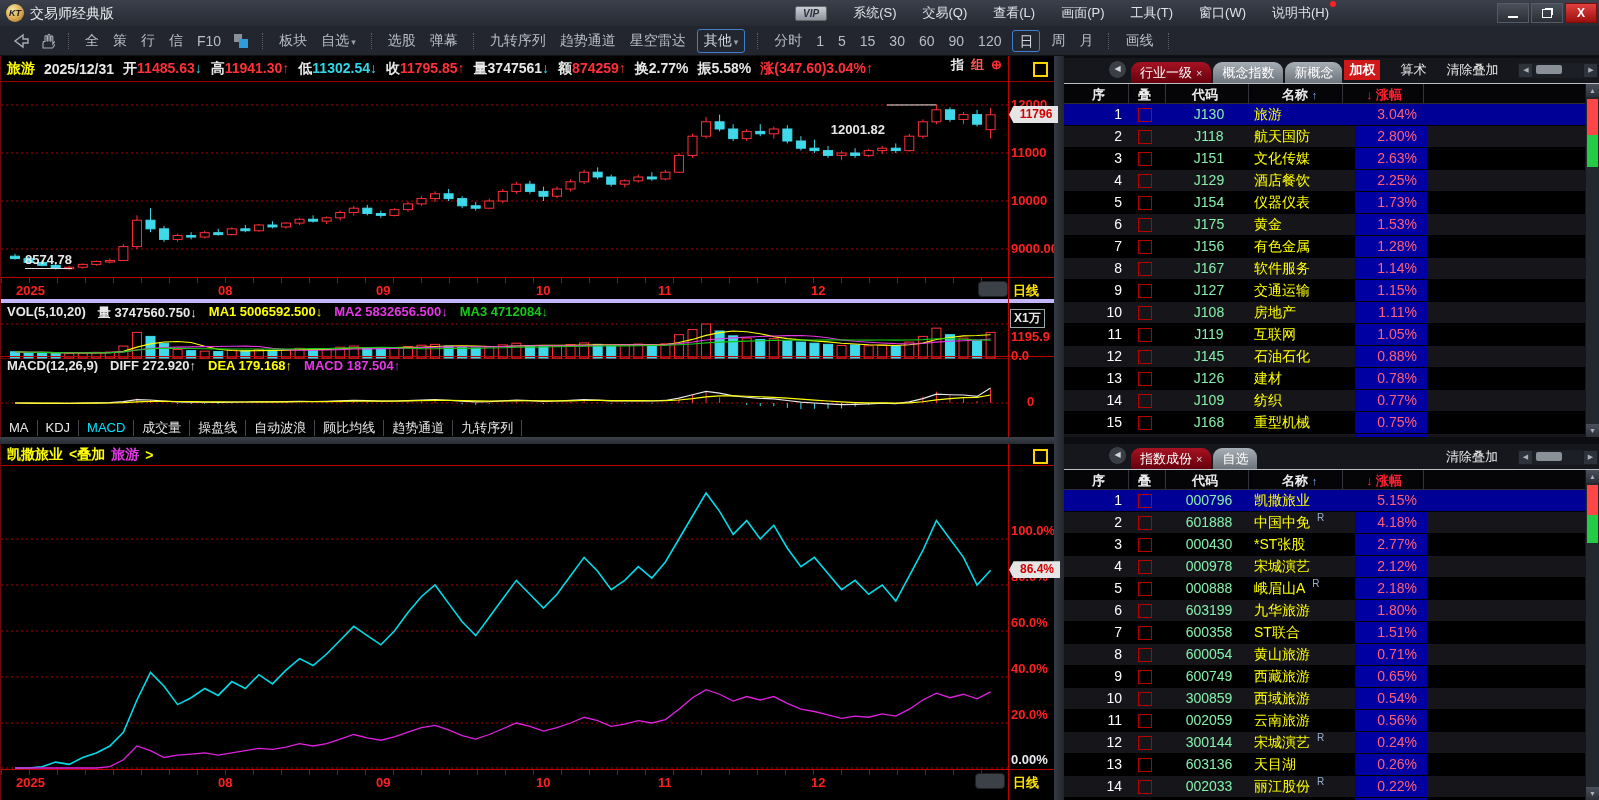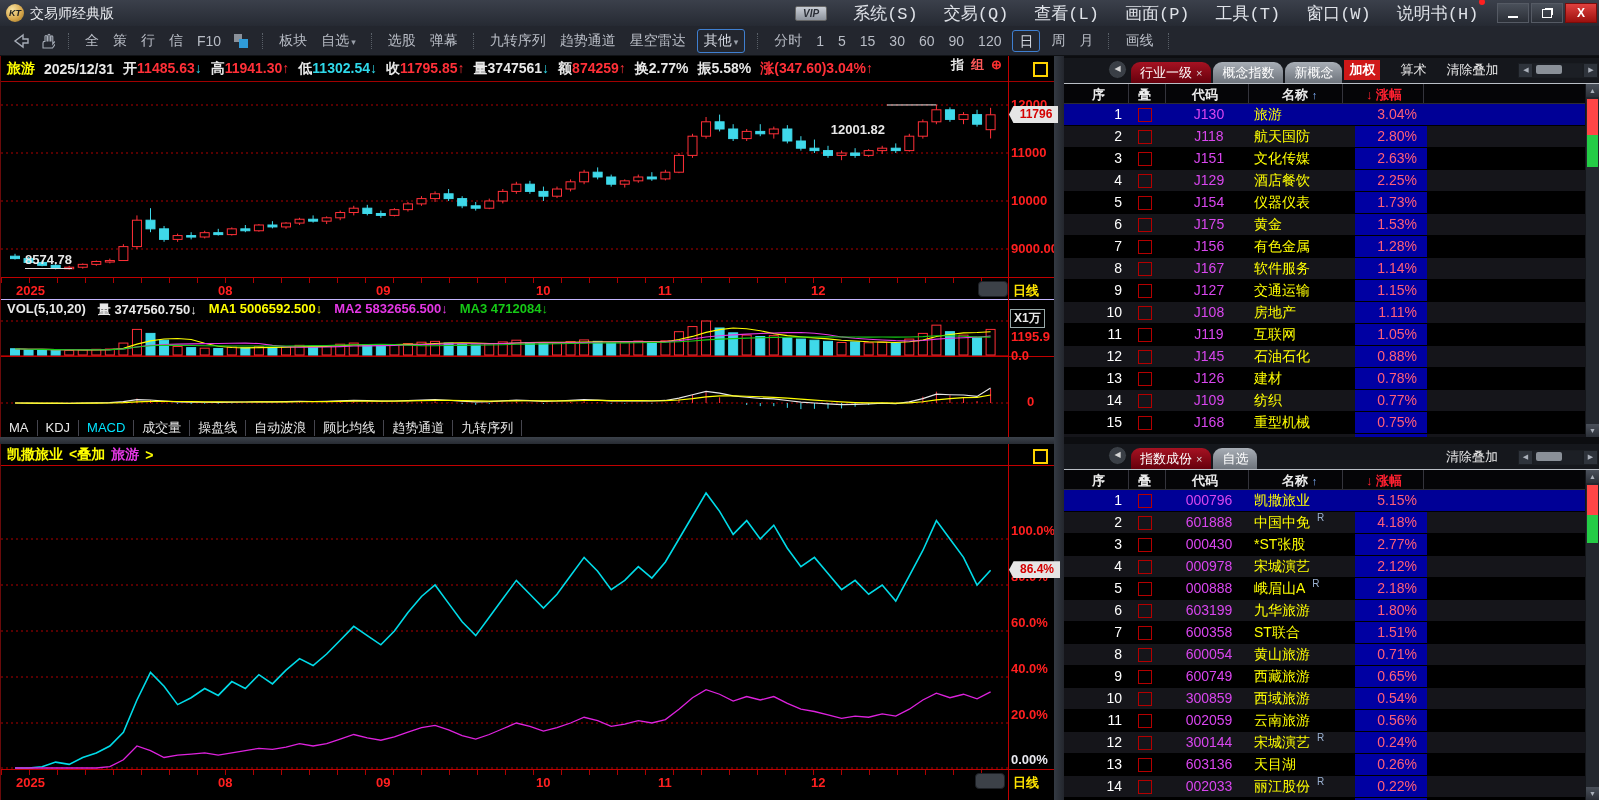--- a/index.html
+++ b/index.html
@@ -8,21 +8,21 @@
   
   .titlebar{position:absolute;left:0;top:0;width:1599px;height:26px;
     background:linear-gradient(#3b404b,#262a33);border-bottom:1px solid #14161a;}
   .logo{position:absolute;left:6px;top:4px;width:18px;height:18px;border-radius:50%;
     background:radial-gradient(circle at 35% 30%,#f7e3a1,#d8a94e 55%,#9a6f22);
     color:#222;font:italic bold 9px "Liberation Sans",sans-serif;text-align:center;line-height:18px;}
   .apptitle{position:absolute;left:30px;top:0;line-height:26px;color:#e8eaee;font-size:14px;}
   .menubar{position:absolute;left:795px;top:0;height:26px;display:flex;align-items:center;gap:26px;}
   .vip{background:linear-gradient(#c9ced6,#8d939d);color:#2a2e36;font:italic bold 10px "Liberation Sans",sans-serif;
     padding:1px 7px;border-radius:2px;border:1px solid #666;}
-  .menuitem{color:#dfe2e8;font-size:17px;position:relative;cursor:default;font-family:Liberation Mono, monospace;}
+  .menuitem{color:#dfe2e8;font-size:13px;position:relative;cursor:default;}
   .menuitem .notifdot{position:absolute;right:-7px;top:-3px;width:6px;height:6px;border-radius:50%;background:#ff2020;}
   .winbtns{position:absolute;right:2px;top:3px;display:flex;gap:2px;}
   .winbtn{width:32px;height:20px;border:1px solid #555a64;box-sizing:border-box;
     background:linear-gradient(#4a505a,#2b2f37);color:#fff;text-align:center;line-height:18px;font-size:11px;}
   .winbtn.close{background:linear-gradient(#e0413f,#9c100e);border-color:#7a0c0a;font-weight:bold;font-size:12px;}
   .winbtn .rsq{display:inline-block;width:8px;height:7px;border:1px solid #fff;margin-top:5px;box-shadow:2px -2px 0 -1px #fff;}
   .winbtn .mbar{display:inline-block;width:10px;height:2px;background:#fff;margin-top:12px;}
   
   .toolbar{position:absolute;left:0;top:26px;width:1599px;height:30px;background:#23262e;
     border-bottom:1px solid #101216;display:flex;align-items:center;padding-left:8px;box-sizing:border-box;}
@@ -46,21 +46,21 @@
   .maxsq{position:absolute;left:1032px;top:6px;width:11px;height:11px;border:2px solid #ffd400;}
   
   .plotTop{position:absolute;left:0;top:26px;width:1054px;height:195px;}
   .xaxis{position:absolute;left:0;width:1054px;border-top:1px solid #c00000;box-sizing:border-box;}
   .xaxis::before{content:"";position:absolute;left:0;top:0;width:1007px;height:5px;
     background:repeating-linear-gradient(90deg,#b00000 0 1px,transparent 1px 28px);}
   .xaxisTop{top:221px;height:22px;}
   .xlbl{position:absolute;top:5px;color:#ff2020;font:bold 13px "Liberation Sans",sans-serif;}
   .xthumb{position:absolute;left:977px;top:3px;width:28px;height:14px;background:#3c4148;border:1px solid #1d2025;border-radius:4px;}
   .periodlbl{position:absolute;left:1012px;top:4px;color:#ffe400;font:bold 13px "Liberation Sans",sans-serif;}
-  .volPanel{position:absolute;left:0;top:243px;width:1054px;height:57px;border-top:1px solid #c4b5fd;box-sizing:border-box;}
+  .volPanel{position:absolute;left:0;top:243px;width:1054px;height:57px;border-top:4px solid #c4b5fd;box-sizing:border-box;}
   .macdPanel{position:absolute;left:0;top:300px;width:1054px;height:63px;border-top:1px solid #c00000;box-sizing:border-box;}
   .ihdr{position:absolute;left:6px;top:1px;display:flex;gap:12px;font:bold 13px "Liberation Sans",sans-serif;white-space:nowrap;z-index:3;}
   .axlbl{position:absolute;left:1010px;width:42px;color:#ff2020;font:bold 13px "Liberation Sans",sans-serif;}
   .axlbl.white{color:#e8e8ef;}
   .unitbox{position:absolute;left:1009px;border:1px solid #9aa;color:#e8e8e8;font:bold 12px "Liberation Sans",sans-serif;padding:0 3px;}
   .pricebadge{position:absolute;left:1008px;height:17px;background:#e5e5e5;color:#d40000;
     font:bold 12px "Liberation Sans",sans-serif;line-height:17px;text-align:center;
     clip-path:polygon(0 50%,9% 0,100% 0,100% 100%,9% 100%);padding-left:5px;z-index:4;}
   .anno{position:absolute;color:#e8e8e8;font:bold 13px "Liberation Sans",sans-serif;}
   .indTabs{position:absolute;left:0;top:363px;width:1054px;height:18px;display:flex;align-items:center;background:#000;}
@@ -94,21 +94,21 @@
   .thead{position:absolute;left:0;top:26px;width:521px;height:20px;background:#050507;border-bottom:1px solid #2c2c32;
     box-sizing:border-box;font:bold 13px "Liberation Sans",sans-serif;color:#ececec;}
   .thead span{position:absolute;top:2px;}
   .hdiv{position:absolute;top:0;width:1px;height:19px;background:#34343c;}
   .tbody{position:absolute;left:0;width:521px;overflow:hidden;}
   .trow{position:relative;width:521px;height:22px;border-bottom:1px solid #000;box-sizing:border-box;font-size:14px;}
   .trow.alt{background:#15151a;}
   .trow.sel{background:#000096;}
   .cSeq{position:absolute;left:0;top:2px;width:58px;text-align:right;color:#fff;}
   .cChk{position:absolute;left:74px;top:4px;width:12px;height:12px;border:1px solid #b40000;}
-  .cCode{position:absolute;left:100px;top:2px;width:90px;text-align:center;color:#d946ef;}
+  .cCode{position:absolute;left:100px;top:2px;width:90px;text-align:center;color:#86efac;}
   .cName{position:absolute;left:190px;top:2px;color:#ffff00;white-space:nowrap;}
   .rmark{color:#9ab0d0;font-size:10px;vertical-align:super;margin-left:7px;}
   .cPct{position:absolute;left:291px;top:2px;width:62px;text-align:right;padding-right:10px;color:#ff5f78;}
   .cPct.cellbg{background:#0000a2;top:0;height:21px;line-height:21px;}
   .vscroll{position:absolute;right:0;top:26px;bottom:0;width:14px;background:#23272e;border-left:1px solid #14161a;box-sizing:border-box;}
   .varrow{position:absolute;left:0;width:13px;height:13px;background:linear-gradient(#4a505a,#2b2f37);
     color:#aab0ba;font-size:7px;text-align:center;line-height:13px;}
   .heat{position:absolute;left:1px;width:11px;}
   .heat.red{background:#ff4646;} .heat.green{background:#24cc46;}
   sup{line-height:0;}
@@ -454,20 +454,26 @@
           <rect x="944.45" y="31.687013964378295" width="9" height="23.312986035621705" fill="#3fd9ea" stroke="#3fd9ea"></rect>
           <rect x="958" y="35.0986704573961" width="9" height="19.901329542603897" fill="#000" stroke="#ff3038"></rect>
           <rect x="971.5500000000001" y="37.37310811940797" width="9" height="17.626891880592023" fill="#3fd9ea" stroke="#3fd9ea"></rect>
           <rect x="985.1" y="29.41257630236642" width="9" height="25.58742369763358" fill="#000" stroke="#ff3038"></rect>
           <polyline points="14,48.745296429467345 27.55,49.313905844970314 41.1,49.40867408088748 54.650000000000006,49.5982105527218 68.2,49.76879337737269 81.75,49.99623714357388 95.30000000000001,49.88251526047328 108.85000000000001,49.76879337737269 122.4,48.34726983861527 135.95,44.13956016389331 149.5,40.84162555397609 163.05,39.02207542436659 176.60000000000002,38.51032695041391 190.15,39.42010201521867 203.70000000000002,43.172924157538255 217.25,46.18655405970399 230.8,47.551216656911116 244.35000000000002,47.8355213646626 257.9,47.608077598461406 271.45,47.49435571536082 285,47.15319006605904 298.55,46.812024416757254 312.1,46.52771970900577 325.65000000000003,46.41399782590518 339.20000000000005,45.73166652730161 352.75,44.99247428714776 366.3,44.87875240404716 379.85,44.70816957939627 393.40000000000003,44.480725813195086 406.95000000000005,44.36700393009449 420.5,44.1964211054436 434.05,43.51408980684003 447.6,43.00234133288737 461.15000000000003,42.88861944978677 474.70000000000005,43.172924157538255 488.25,43.45722886528974 501.8,43.57095074839033 515.35,43.00234133288737 528.9,42.66117568358558 542.45,42.3768709758341 556,42.26314909273351 569.5500000000001,42.20628815118321 583.1,42.14942720963291 596.65,41.92198344343173 610.2,41.751400618780835 623.75,41.58081779412994 637.3000000000001,41.467095911029354 650.85,41.86512250188143 664.4000000000001,41.751400618780835 677.95,39.533823898319255 691.5,36.40647211305293 705.0500000000001,32.397775733757 718.6,29.61158959779246 732.1500000000001,28.019483234384147 745.7,28.70181453298771 759.25,30.6919474872481 772.8000000000001,33.620285977088386 786.35,35.610418931348775 799.9000000000001,36.86135964545531 813.45,37.88485659336065 827,38.8514925997157 840.5500000000001,40.21615519692282 854.1,41.01220837862698 867.6500000000001,41.751400618780835 881.2,42.14942720963291 894.75,42.4905928589347 908.3000000000001,41.80826156033113 921.85,40.102433313822225 935.4000000000001,36.57705493770382 948.95,34.47320010034284 962.5,32.88109373693453 976.0500000000001,32.539928087632745 989.6,31.743874905928593" fill="none" stroke="#ffff00" stroke-width="1.1"></polyline>
           <polyline points="14,48.745296429467345 27.55,49.313905844970314 41.1,49.40867408088748 54.650000000000006,49.5982105527218 68.2,49.76879337737269 81.75,49.787747024556126 95.30000000000001,49.72005542747244 108.85000000000001,49.633748641190735 122.4,48.903243489329284 135.95,46.954176770633 149.5,45.41893134877498 163.05,44.45229534241994 176.60000000000002,44.13956016389331 190.15,43.88368592691697 203.70000000000002,43.65624216071578 217.25,43.51408980684003 230.8,43.28664604063885 244.35000000000002,43.172924157538255 257.9,43.51408980684003 271.45,45.333639936449536 285,46.66987206288151 298.55,47.18162053683418 312.1,47.18162053683418 325.65000000000003,47.011037712183295 339.20000000000005,46.61301112133121 352.75,46.0728321766034 366.3,45.84538841040221 379.85,45.61794464420102 393.40000000000003,45.44736181955013 406.95000000000005,45.049335228698055 420.5,44.594447696295674 434.05,44.1964211054436 447.6,43.85525545614182 461.15000000000003,43.684672631490926 474.70000000000005,43.76996404381637 488.25,43.82682498536667 501.8,43.54252027761518 515.35,43.00234133288737 528.9,42.77489756668618 542.45,42.77489756668618 556,42.860188979011625 569.5500000000001,42.88861944978677 583.1,42.575884271260136 596.65,42.291579563508655 610.2,42.06413579730747 623.75,41.92198344343173 637.3000000000001,41.83669203110628 650.85,42.007274855757174 664.4000000000001,41.83669203110628 677.95,40.642612258550045 691.5,38.99364495359144 705.0500000000001,36.932435822393174 718.6,35.738356049836945 732.1500000000001,34.88544192658249 745.7,34.11781921565348 759.25,33.549209800150514 772.8000000000001,33.009030855422694 786.35,32.61100426457062 799.9000000000001,32.44042143991973 813.45,33.29333556317418 827,34.7717200434819 840.5500000000001,36.91822058700561 854.1,38.31131365498788 867.6500000000001,39.30638013211807 881.2,40.017141901496785 894.75,40.671042729325194 908.3000000000001,41.01220837862698 921.85,40.5573208462246 935.4000000000001,39.16422777824233 948.95,38.31131365498788 962.5,37.68584329793461 976.0500000000001,37.17409482398194 989.6,35.92315410987541" fill="none" stroke="#e538e5" stroke-width="1.1"></polyline>
           <polyline points="14,48.745296429467345 27.55,49.313905844970314 41.1,49.40867408088748 54.650000000000006,49.5982105527218 68.2,49.76879337737269 81.75,49.787747024556126 95.30000000000001,49.72005542747244 108.85000000000001,49.633748641190735 122.4,48.903243489329284 135.95,46.954176770633 149.5,45.721328174292466 163.05,45.262563759511664 176.60000000000002,45.3555095293535 190.15,45.51640724857549 203.70000000000002,45.69375923293475 217.25,45.866711263483566 230.8,45.93569696462915 244.35000000000002,46.04440170582825 257.9,46.066846814334944 271.45,46.14390835354126 285,46.04440170582825 298.55,45.81695793962706 312.1,45.66059035036375 325.65000000000003,45.44736181955013 339.20000000000005,45.1346266410235 352.75,44.793460991721716 366.3,44.566017225520525 379.85,44.39543440086964 393.40000000000003,44.480725813195086 406.95000000000005,45.19148758257379 420.5,45.6321598795886 434.05,45.68902082113889 447.6,45.518437996488004 461.15000000000003,45.34785517183711 474.70000000000005,45.19148758257379 488.25,44.949828580985034 501.8,44.693954344008695 515.35,44.31014298854419 528.9,44.11112969311816 542.45,43.91211639769212 556,43.72731833765365 569.5500000000001,43.54252027761518 583.1,43.21556986370098 596.65,42.988126097499794 610.2,42.91704992056192 623.75,42.8744042143992 637.3000000000001,42.68960615436073 650.85,42.50480809432227 664.4000000000001,42.30579479889623 677.95,41.70875491261811 691.5,40.92691696630153 705.0500000000001,39.910527636089974 718.6,39.157120160548544 732.1500000000001,38.588510745045575 745.7,38.09097750648048 759.25,37.73559662179112 772.8000000000001,37.42286144326449 786.35,37.3091395601639 799.9000000000001,37.138556735513006 813.45,36.96797391086211 827,36.88268249853667 840.5500000000001,36.92532820469939 854.1,37.02483485241241 867.6500000000001,37.09591102935028 881.2,37.067480558575134 894.75,37.11012626473786 908.3000000000001,37.01061961702484 921.85,36.58416255539761 935.4000000000001,35.802324609081026 948.95,35.802324609081026 962.5,36.22878167070826 976.0500000000001,37.04615770549377 989.6,37.11723388243164" fill="none" stroke="#16c916" stroke-width="1.1"></polyline>
         </svg>
       </div>
     <div class="macdPanel" id="macdPanel">
+      <div class="ihdr">
+        <span class="c-white">MACD(12,26,9)</span>
+      <span class="c-white">DIFF 272.920↑</span>
+          <span class="c-yellow">DEA 179.168↑</span>
+          <span class="c-magenta">MACD 187.504↑</span>
+        </div>
     <svg width="1007" height="63" style="position:absolute;left:0;top:0">
           <line x1="0" y1="46" x2="1007" y2="46" stroke="#b00000" stroke-dasharray="2 3"></line>
           <line x1="14" y1="46" x2="14" y2="46" stroke="#ff3038"></line>
           <line x1="27.55" y1="46" x2="27.55" y2="46.2475" stroke="#3fd9ea"></line>
           <line x1="41.1" y1="46" x2="41.1" y2="46.433125" stroke="#3fd9ea"></line>
           <line x1="54.650000000000006" y1="46" x2="54.650000000000006" y2="46.48984375" stroke="#3fd9ea"></line>
           <line x1="68.2" y1="46" x2="68.2" y2="46.2023828125" stroke="#3fd9ea"></line>
           <line x1="81.75" y1="46" x2="81.75" y2="45.821787109375" stroke="#ff3038"></line>
           <line x1="95.30000000000001" y1="46" x2="95.30000000000001" y2="45.53634033203125" stroke="#ff3038"></line>
           <line x1="108.85000000000001" y1="46" x2="108.85000000000001" y2="45.322255249023435" stroke="#ff3038"></line>

